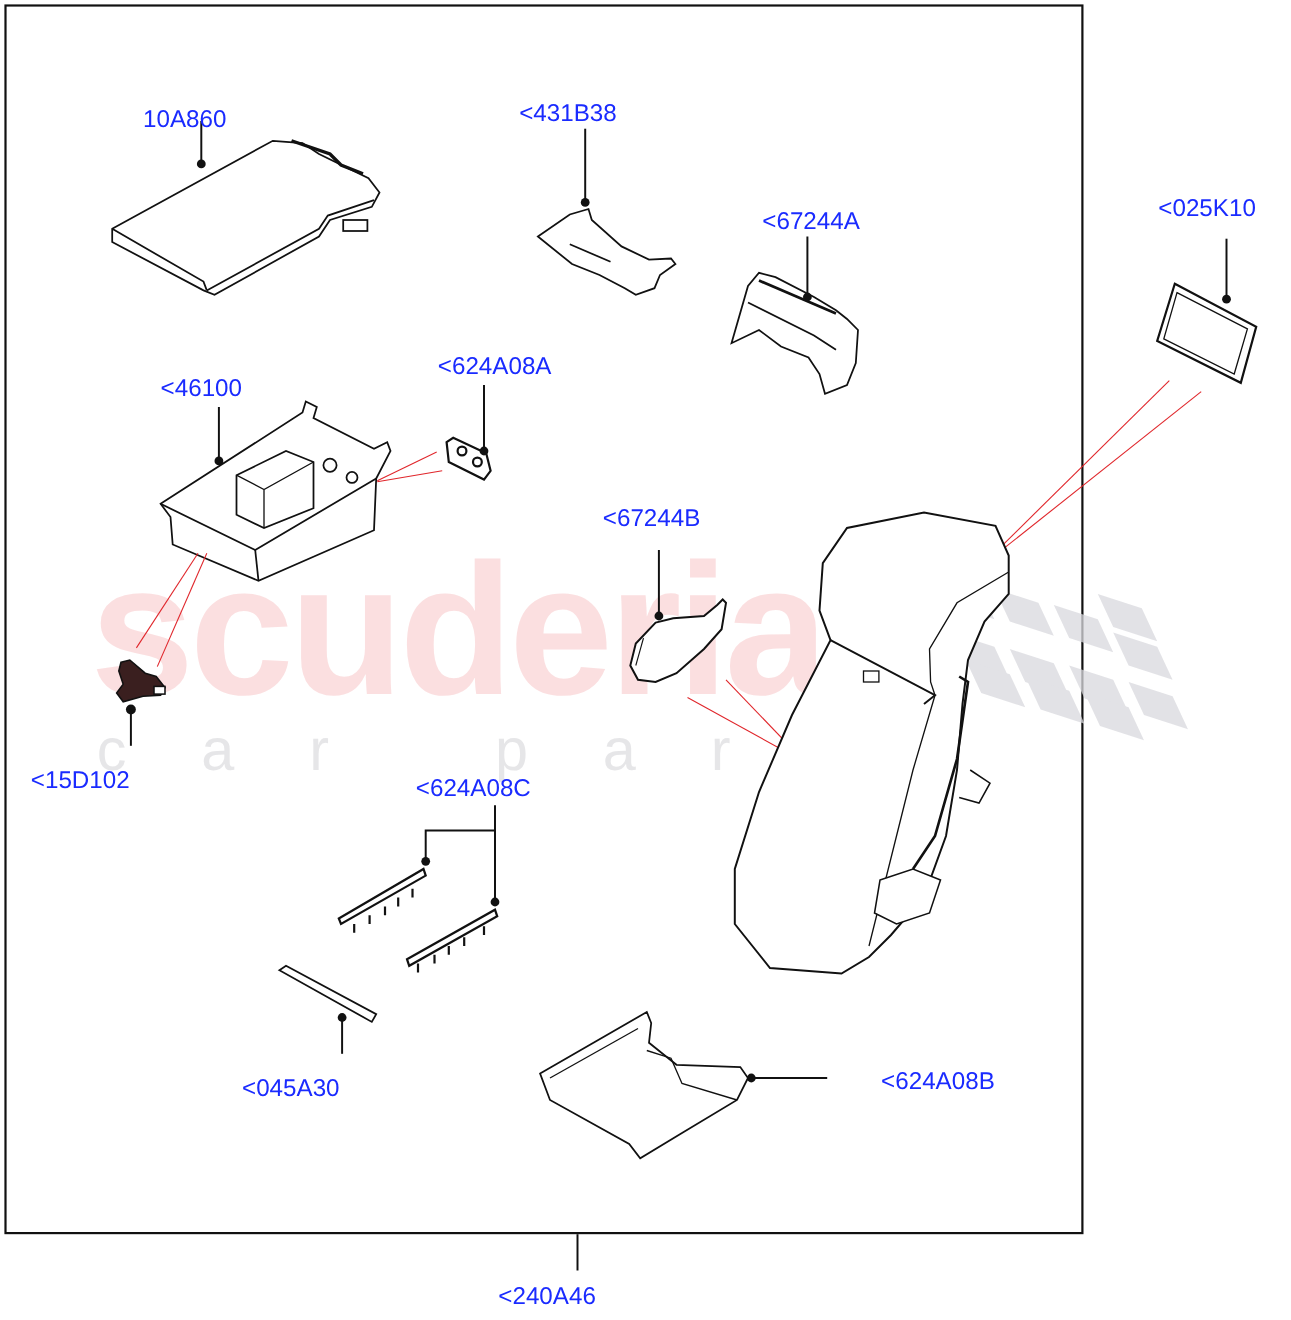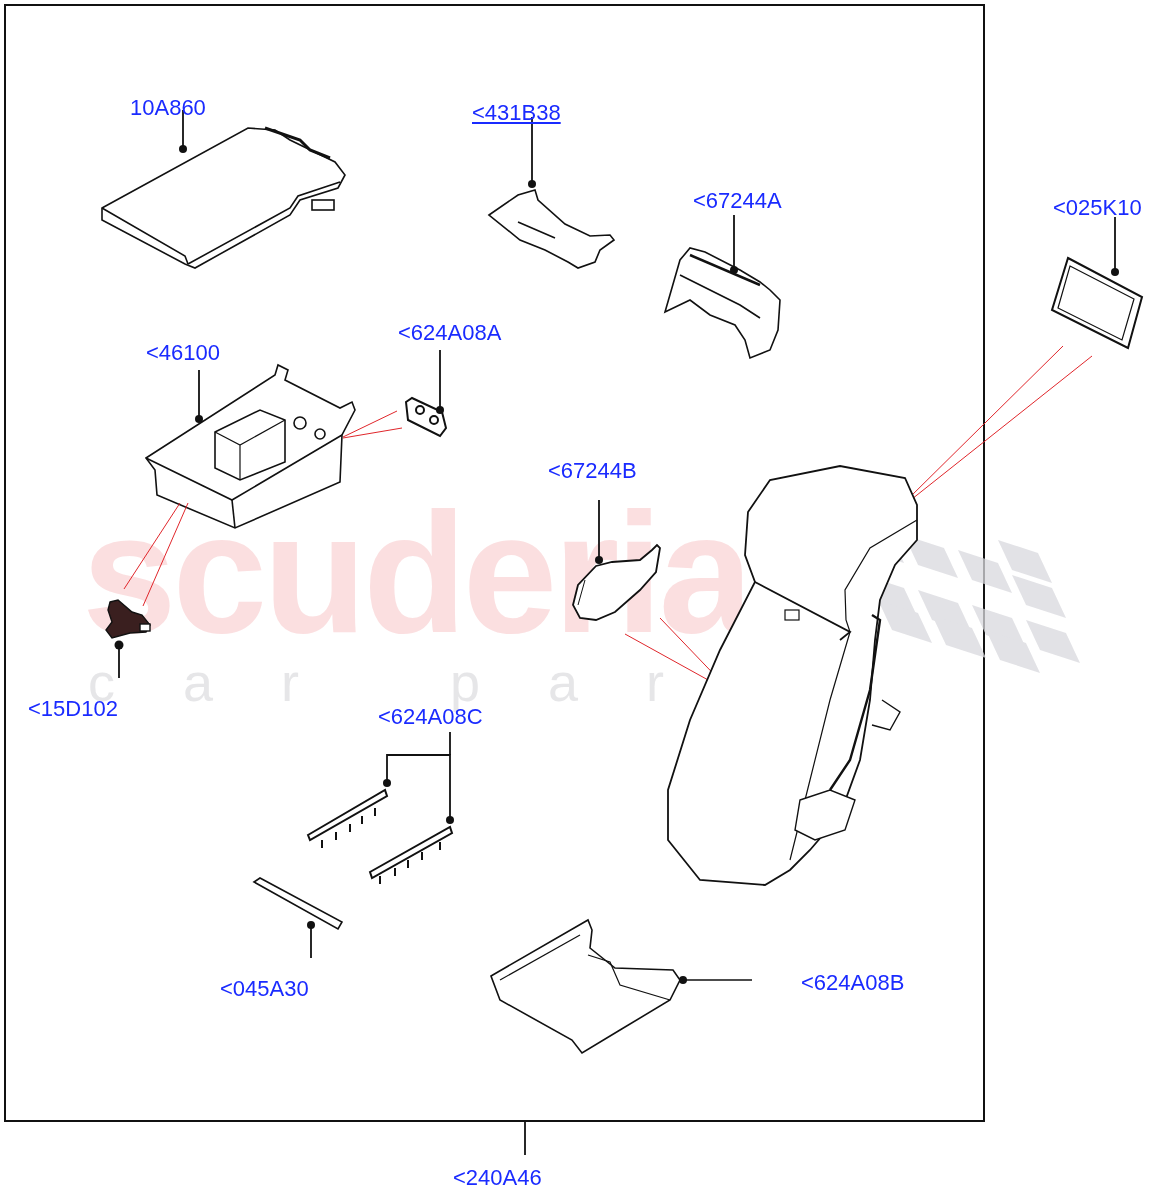--- a/index.html
+++ b/index.html
@@ -148,23 +148,23 @@
     <path d="M588,955 L610,962 L620,985 L670,1000" fill="none" stroke-width="1.2"></path>
     <path d="M500,980 L580,935" fill="none" stroke-width="1.2"></path>
   </g>
   <circle cx="683" cy="980" r="4" fill="#111"></circle>
   <line x1="683" y1="980" x2="752" y2="980" stroke="#111" stroke-width="1.6"></line>
 
   <line x1="525" y1="1122" x2="525" y2="1155" stroke="#111" stroke-width="1.8"></line>
 </svg>
 
 <div class="label" style="left:130px; top:77px;margin-top:20px;">10A860</div>
-<div class="label" style="left:472px; top:102px;text-decoration:underline;">&lt;431B38</div>
+<div class="label" style="left:472px; top:92px;">&lt;431B38</div>
 <div class="label" style="left:693px; top:190px;">&lt;67244A</div>
-<div class="label" style="left:1053px; top:197px;">&lt;025K10</div>
+<div class="label" style="left:1053px; top:178px;">&lt;025K10</div>
 <div class="label" style="left:146px; top:342px;">&lt;46100</div>
 <div class="label" style="left:374px; top:322px;margin-left:24px;">&lt;624A08A</div>
 <div class="label" style="left:548px; top:460px;">&lt;67244B</div>
 <div class="label" style="left:28px; top:698px;">&lt;15D102</div>
 <div class="label" style="left:378px; top:706px;">&lt;624A08C</div>
 <div class="label" style="left:220px; top:978px;text-align:center;">&lt;045A30</div>
 <div class="label" style="left:766px; top:972px;margin-left:35px;">&lt;624A08B</div>
 <div class="label" style="left:453px; top:1167px;">&lt;240A46</div>
 
 </body></html>

